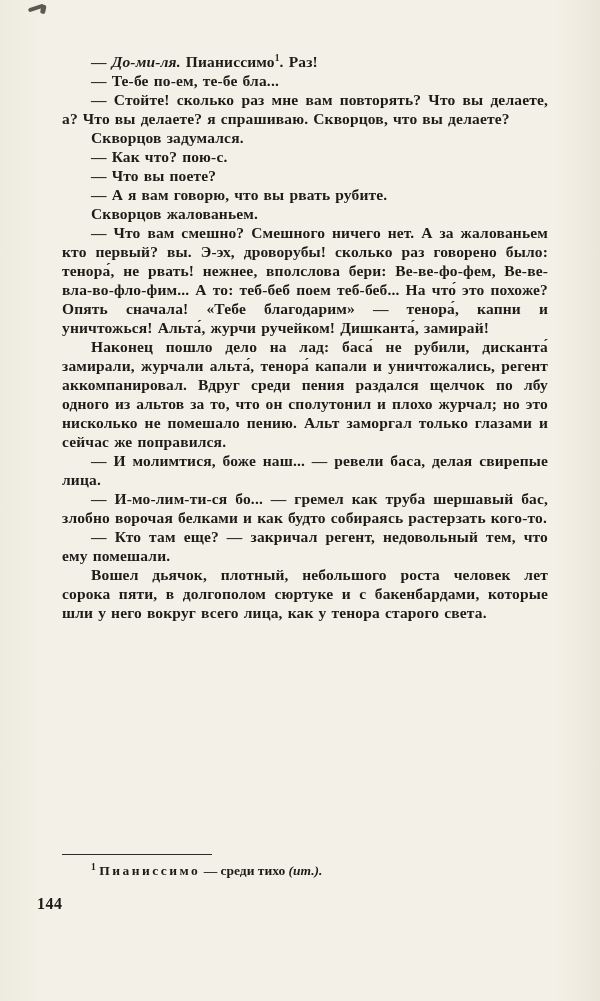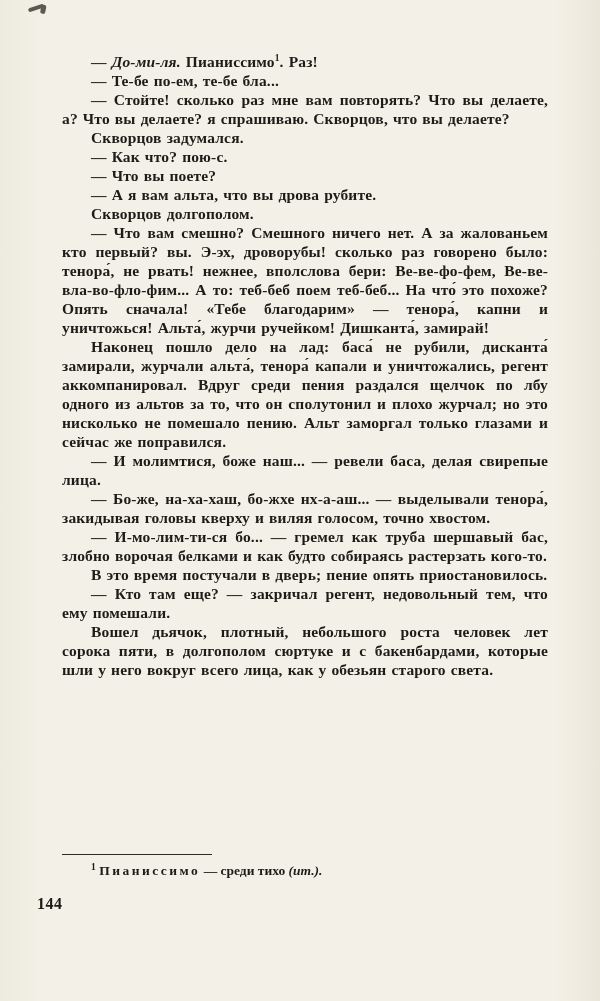--- a/index.html
+++ b/index.html
@@ -84,30 +84,28 @@
 
   <div class="text-block">
 
     <p class="para"><span>— </span><em>До-ми-ля.</em><span> Пианиссимо</span><sup class="fnref">1</sup><span>. Раз!</span></p>
 
     <p class="para">— Те-бе по-ем, те-бе бла...</p>
     <p class="para">— Стойте! сколько раз мне вам повторять? Что вы делаете, а? Что вы делаете? я спрашиваю. Скворцов, что вы делаете?</p>
     <p class="para">Скворцов задумался.</p>
     <p class="para">— Как что? пою-с.</p>
     <p class="para">— Что вы поете?</p>
-    <p class="para">— А я вам альта, что вы дрова рубите.</p>
-    <p class="para">Скворцов долгополом.</p>
+    <p class="para">— А я вам говорю, что вы рвать рубите.</p>
+    <p class="para">Скворцов жалованьем.</p>
     <p class="para">— Что вам смешно? Смешного ничего нет. А за жалованьем кто первый? вы. Э-эх, дроворубы! сколько раз говорено было: тенора́, не рвать! нежнее, вполслова бери: Ве-ве-фо-фем, Ве-ве-вла-во-фло-фим... А то: теб-беб поем теб-беб... На что́ это похоже? Опять сначала! «Тебе благодарим» — тенора́, капни и уничтожься! Альта́, журчи ручейком! Дишканта́, замирай!</p>
     <p class="para">Наконец пошло дело на лад: баса́ не рубили, дисканта́ замирали, журчали альта́, тенора́ капали и уничтожались, регент аккомпанировал. Вдруг среди пения раздался щелчок по лбу одного из альтов за то, что он сполутонил и плохо журчал; но это нисколько не помешало пению. Альт заморгал только глазами и сейчас же поправился.</p>
     <p class="para">— И молимтися, боже наш... — ревели баса, делая свирепые лица.</p>
-    <p class="para">— Бо-же, на-ха-хаш, бо-жхе нх-а-аш... — выделывали тенора́, закидывая головы кверху и виляя голосом, точно хвостом.</p>
     <p class="para">— И-мо-лим-ти-ся бо... — гремел как труба шершавый бас, злобно ворочая белками и как будто собираясь растерзать кого-то.</p>
-    <p class="para">В это время постучали в дверь; пение опять приостановилось.</p>
     <p class="para">— Кто там еще? — закричал регент, недовольный тем, что ему помешали.</p>
-    <p class="para">Вошел дьячок, плотный, небольшого роста человек лет сорока пяти, в долгополом сюртуке и с бакенбардами, которые шли у него вокруг всего лица, как у обезьян старого света.</p>
+    <p class="para">Вошел дьячок, плотный, небольшого роста человек лет сорока пяти, в долгополом сюртуке и с бакенбардами, которые шли у него вокруг всего лица, как у тенора старого света.</p>
 
   </div>
 
   <div class="footnote-block">
     <div class="footnote-sep"></div>
     <p class="footnote"><sup class="fnref">1</sup> <span class="term">Пианиссимо</span><span> — среди тихо </span><em>(ит.).</em></p>
   </div>
 
   <div class="page-number">144</div>
 

